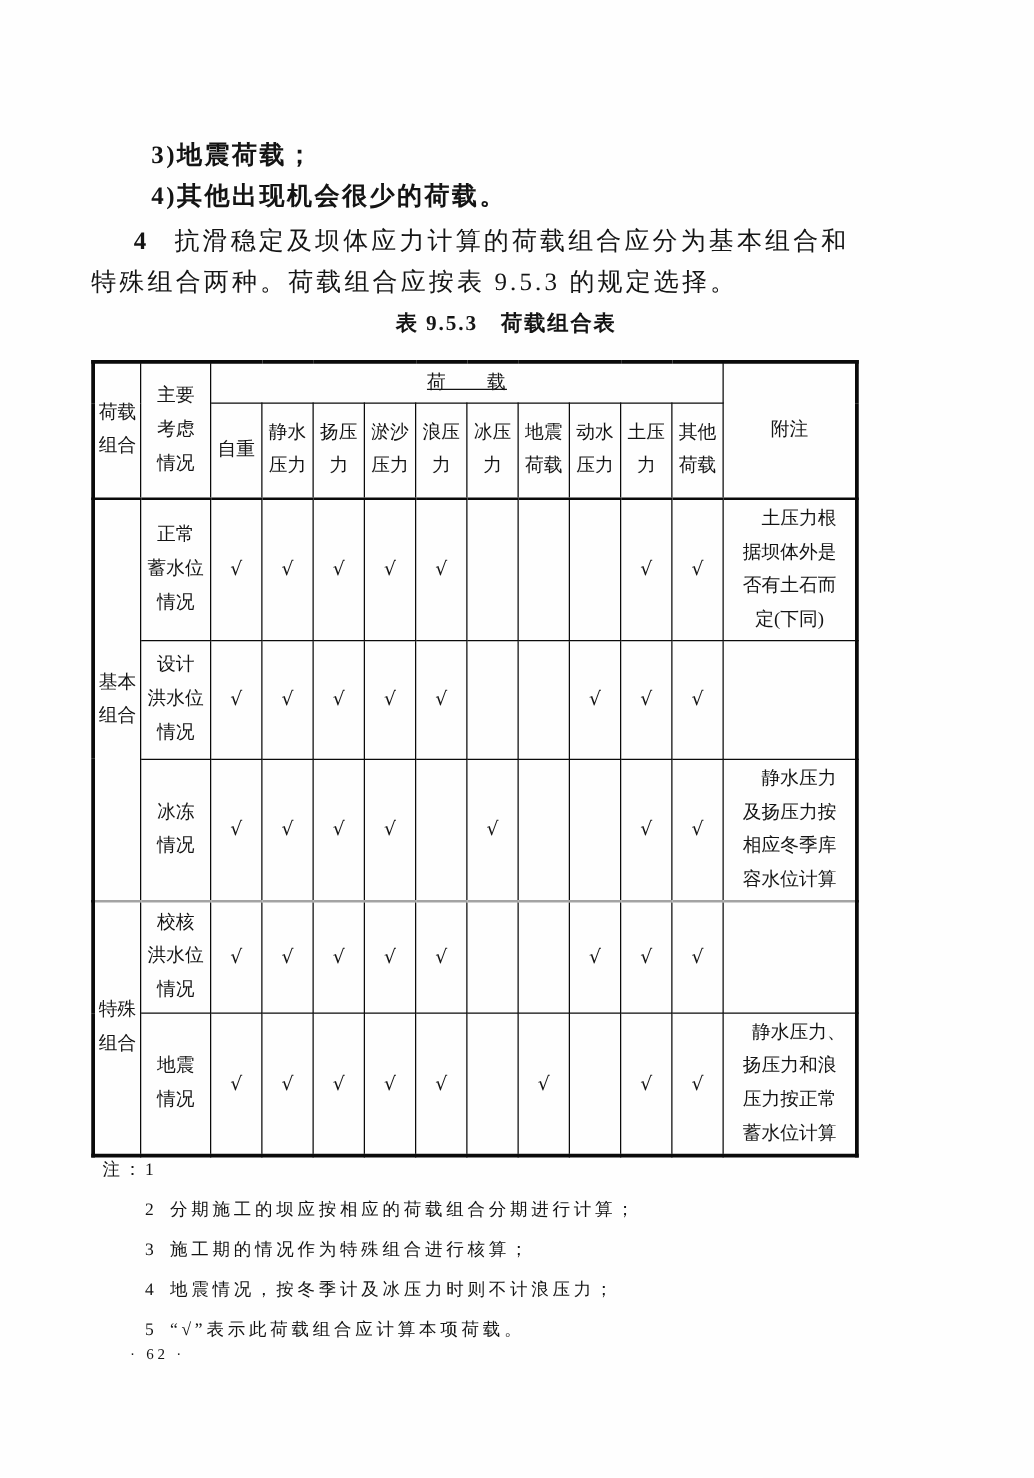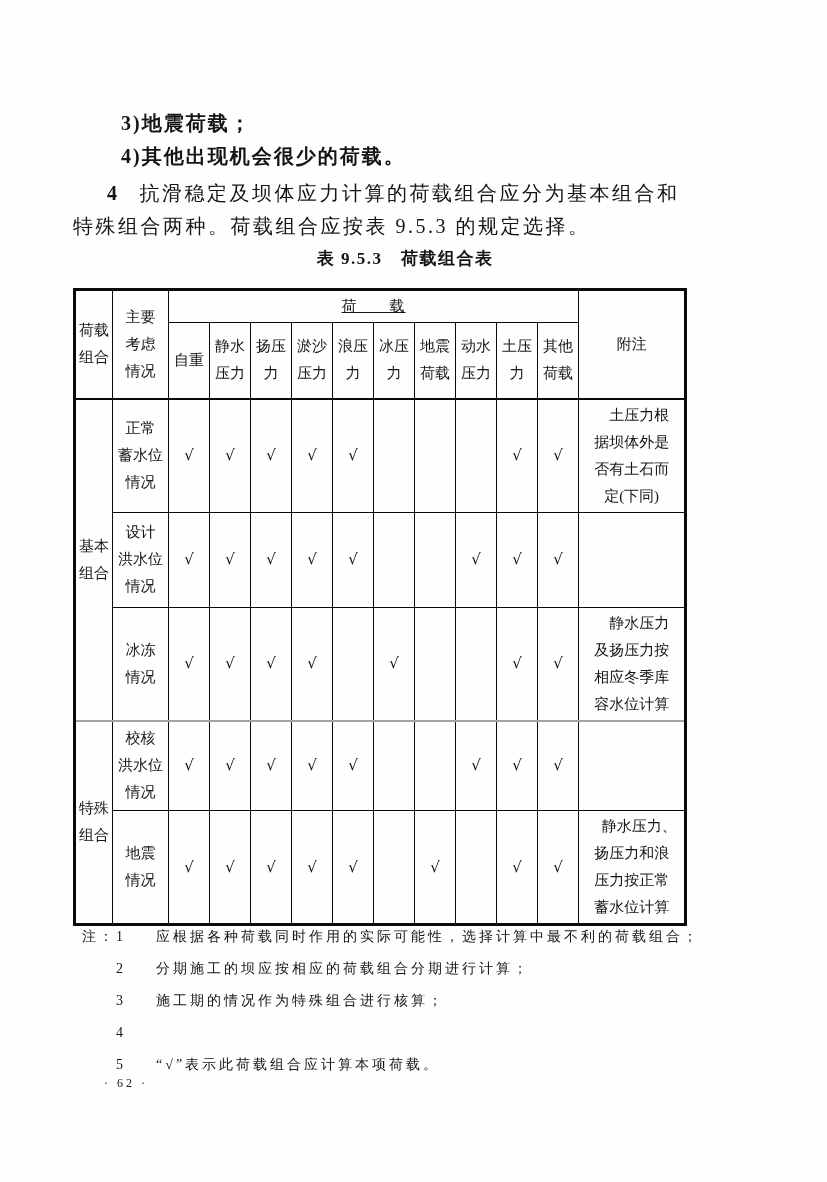--- a/index.html
+++ b/index.html
@@ -44,21 +44,21 @@
   tbody tr:nth-child(3) { height:113px; }
   tbody tr:nth-child(4) { height:90px; }
   tbody tr:nth-child(5) { height:112px; }
   tbody tr:first-child > th, tbody tr:first-child > td { border-top:2px solid #0a0a0a; }
   tr.group-start > th, tr.group-start > td { border-top:2px solid #a3a3a3; }
   .check-cell { font-size:16px; font-family:"DejaVu Sans","Liberation Sans",sans-serif; }
   .remark-cell { text-align:left; text-indent:1em; padding:4px 7px; line-height:1.85; }
   .loads-span { letter-spacing:1px;text-decoration:underline; }
   
   .notes { position:absolute; top:929px; left:80px; width:680px; font-size:14px; letter-spacing:3px; }
-  .note-line { display:flex; margin-bottom:17px; line-height:15px;gap:20px; }
+  .note-line { display:flex; margin-bottom:17px; line-height:15px; }
   .note-label { flex:none; width:46px; text-align:right; white-space:nowrap; }
   .note-text { margin-left:10px; white-space:nowrap; }
   
   .page-num { position:absolute; top:1076px; left:80px; font-size:12px; letter-spacing:3px;margin-left:24px; }
 </style>
 </head>
 <body>
 
 <div class="page">
 
@@ -200,32 +200,32 @@
 扬压力和浪
 压力按正常
 蓄水位计算</td>
         </tr>
       </tbody>
   </table>
 
   <div class="notes" id="notes-list">
       <div class="note-line">
         <span class="note-label">注：1</span>
-        <span class="note-text">应根据各种荷载同时作用的实际可能性，选择计算中最不利的荷载组合；</span>
       </div>
       <div class="note-line">
         <span class="note-label">2</span>
         <span class="note-text">分期施工的坝应按相应的荷载组合分期进行计算；</span>
       </div>
       <div class="note-line">
         <span class="note-label">3</span>
         <span class="note-text">施工期的情况作为特殊组合进行核算；</span>
       </div>
       <div class="note-line">
         <span class="note-label">4</span>
+        <span class="note-text">地震情况，按冬季计及冰压力时则不计浪压力；</span>
       </div>
       <div class="note-line">
         <span class="note-label">5</span>
         <span class="note-text">“√”表示此荷载组合应计算本项荷载。</span>
       </div>
     </div>
 
   <div class="page-num">· 62 ·</div>
 
 </div>

